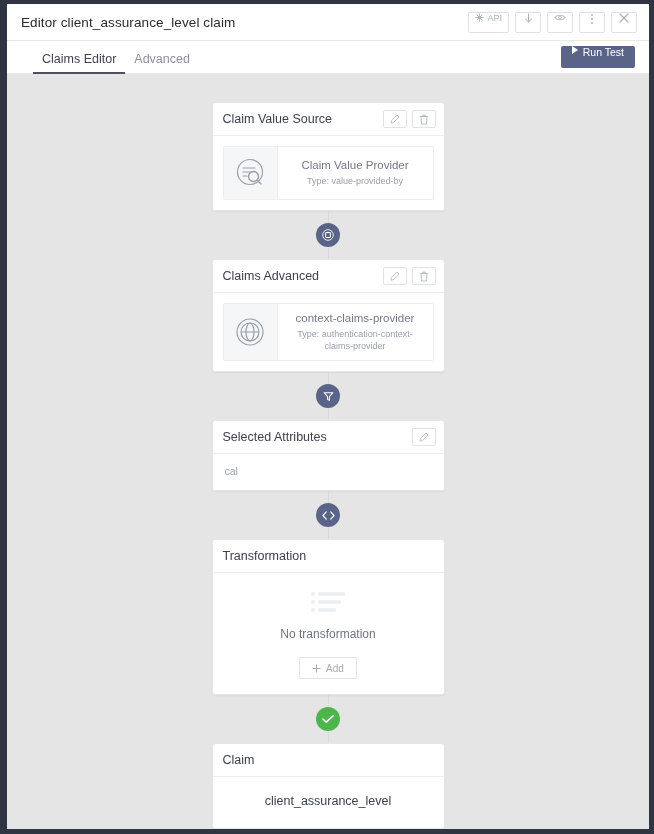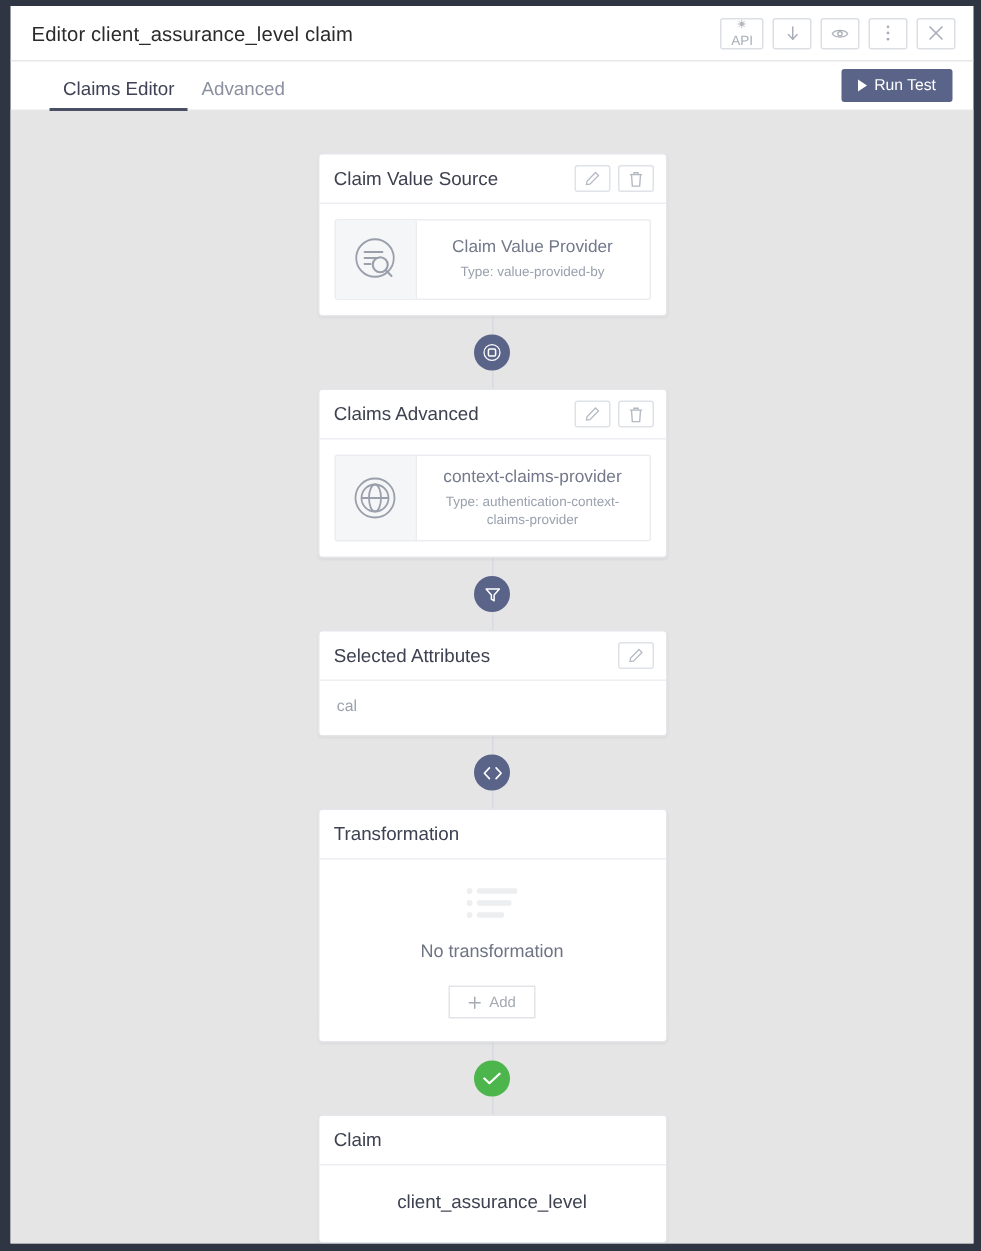--- a/index.html
+++ b/index.html
@@ -46,28 +46,27 @@
     align-items: center;
     gap: 6px;
   }
   .tb-btn {
     height: 21px;
     min-width: 26px;
     border: 1px solid #dcdfe4;
     border-radius: 2px;
     background: #fff;
     display: flex;
-    align-items: center;
+    align-items: flex-start;
     justify-content: center;
     gap: 3px;
     padding: 0 6px;
     color: #a9aeb8;
     font-size: 9px;
     cursor: pointer;
-    flex-direction: column;
   }
   .tb-btn svg { display: block; }
 
   
   .tabbar {
     height: 33px;
     flex: 0 0 33px;
     border-bottom: 1px solid #e8e8e8;
     display: flex;
     align-items: flex-end;
@@ -96,21 +95,21 @@
     margin-left: auto;
     margin-bottom: 5px;
     background: #5a6489;
     color: #ffffff;
     border: none;
     border-radius: 2px;
     height: 22px;
     padding: 0 11px;
     font-size: 10.5px;
     display: flex;
-    align-items: center;
+    align-items: flex-start;
     gap: 5px;
     cursor: pointer;
     font-family: inherit;
   }
   .play-tri {
     width: 0; height: 0;
     border-left: 6px solid #fff;
     border-top: 4px solid transparent;
     border-bottom: 4px solid transparent;
   }

